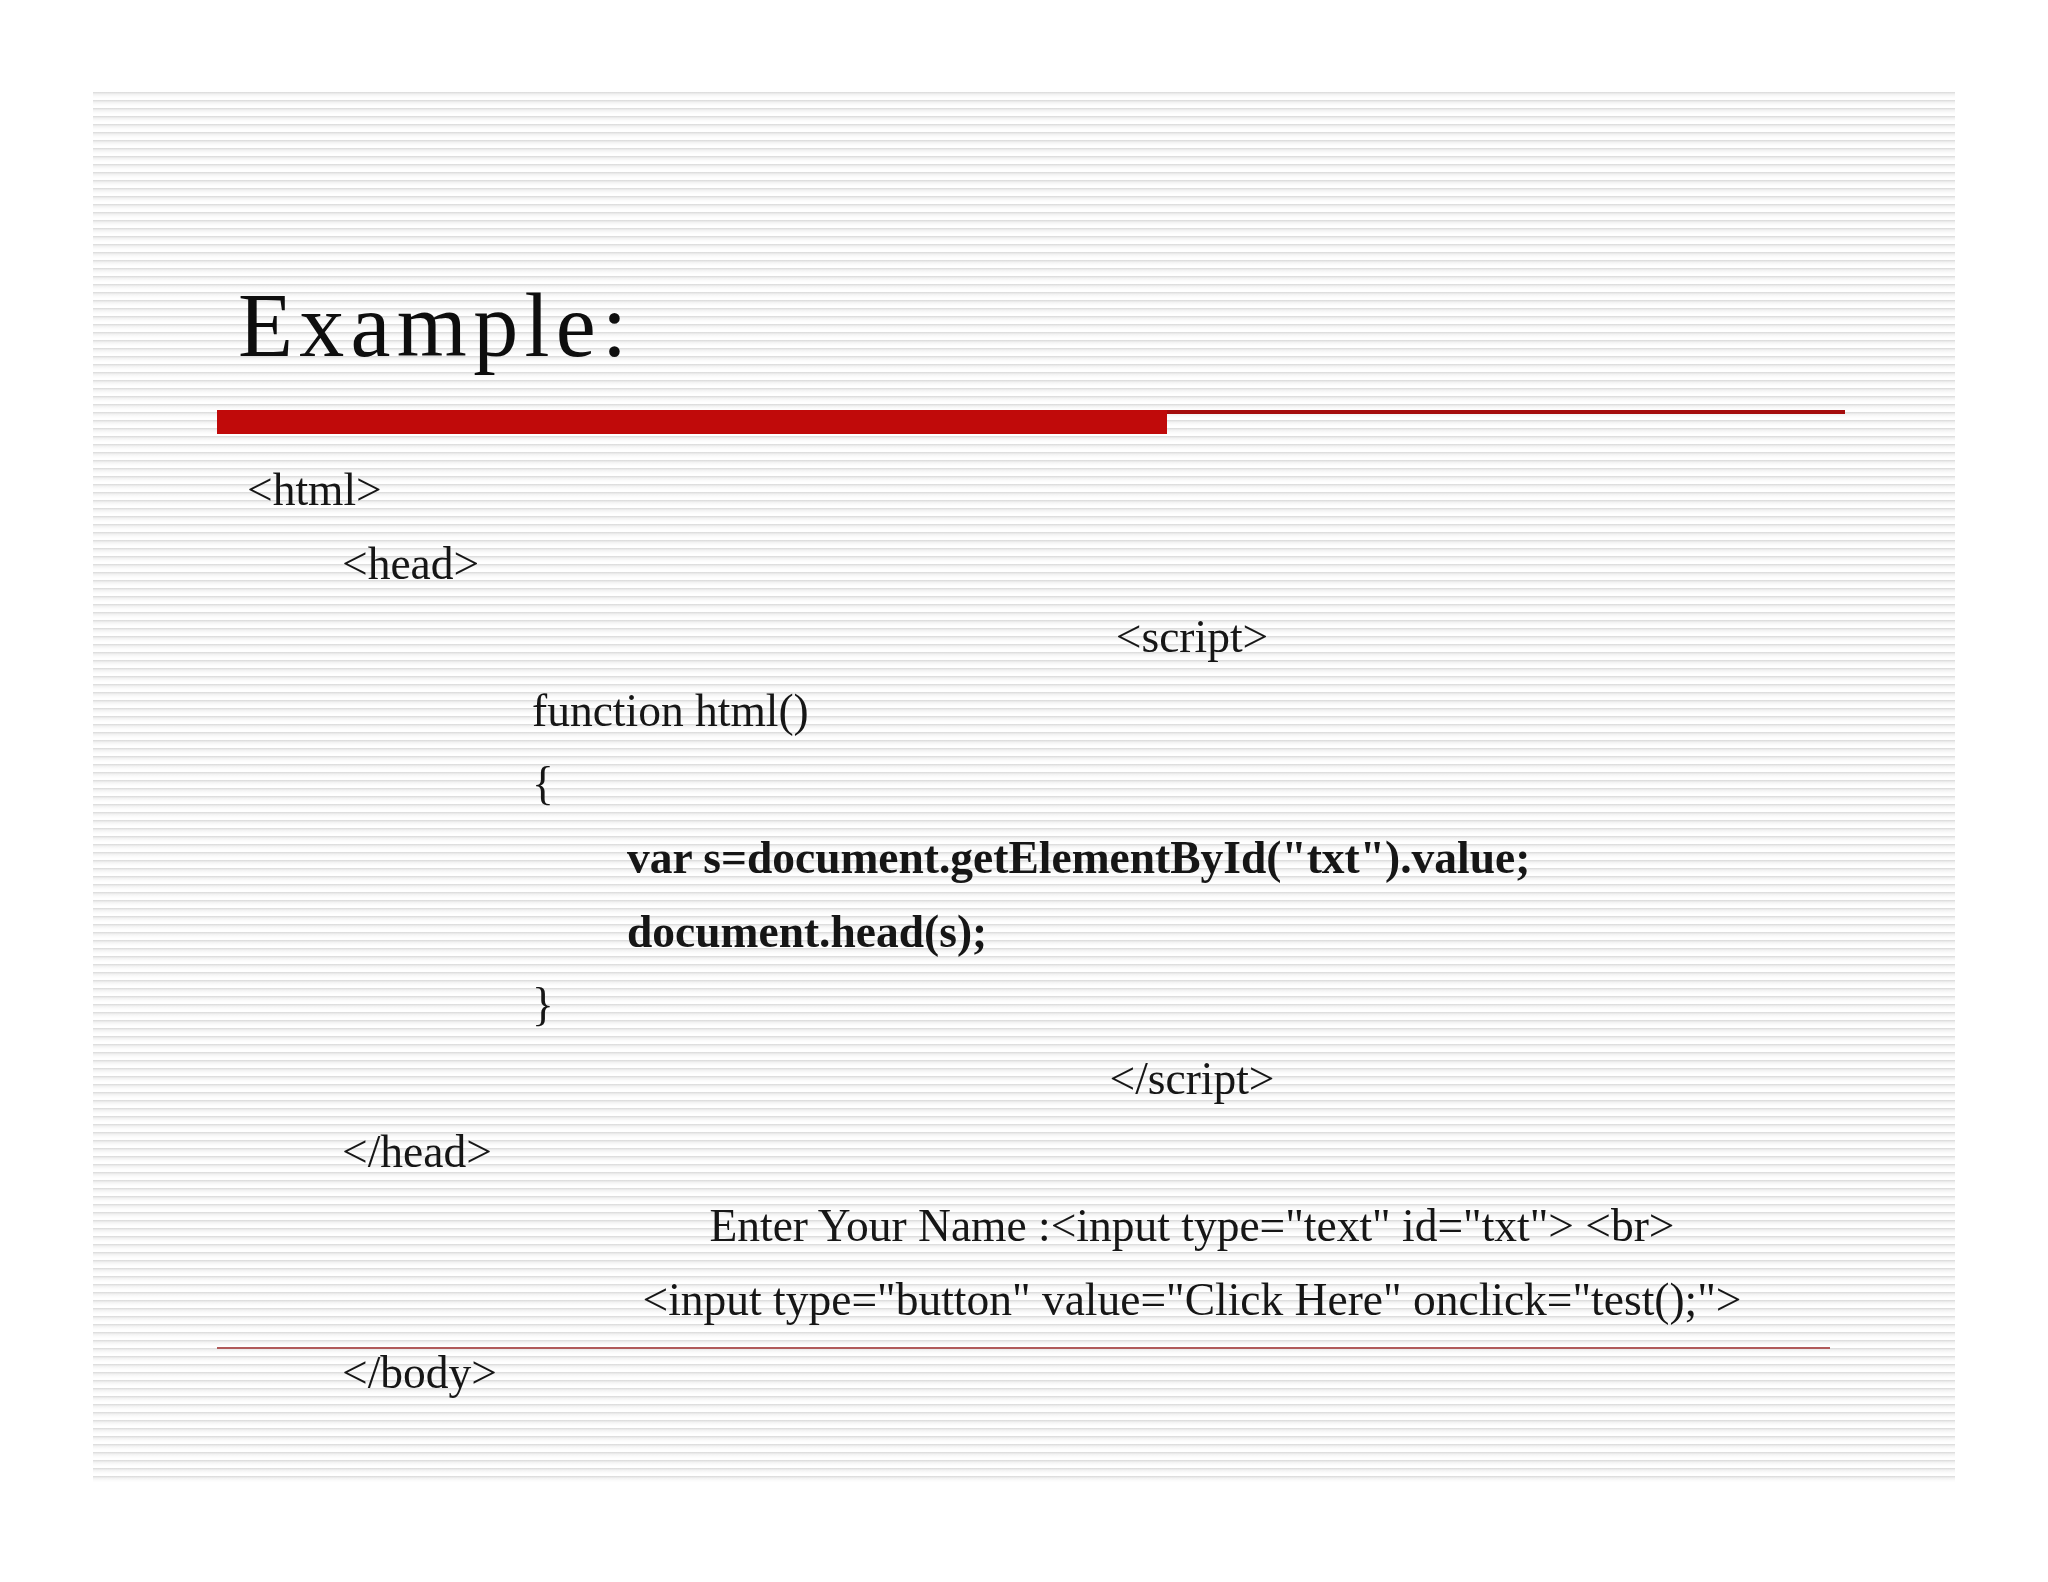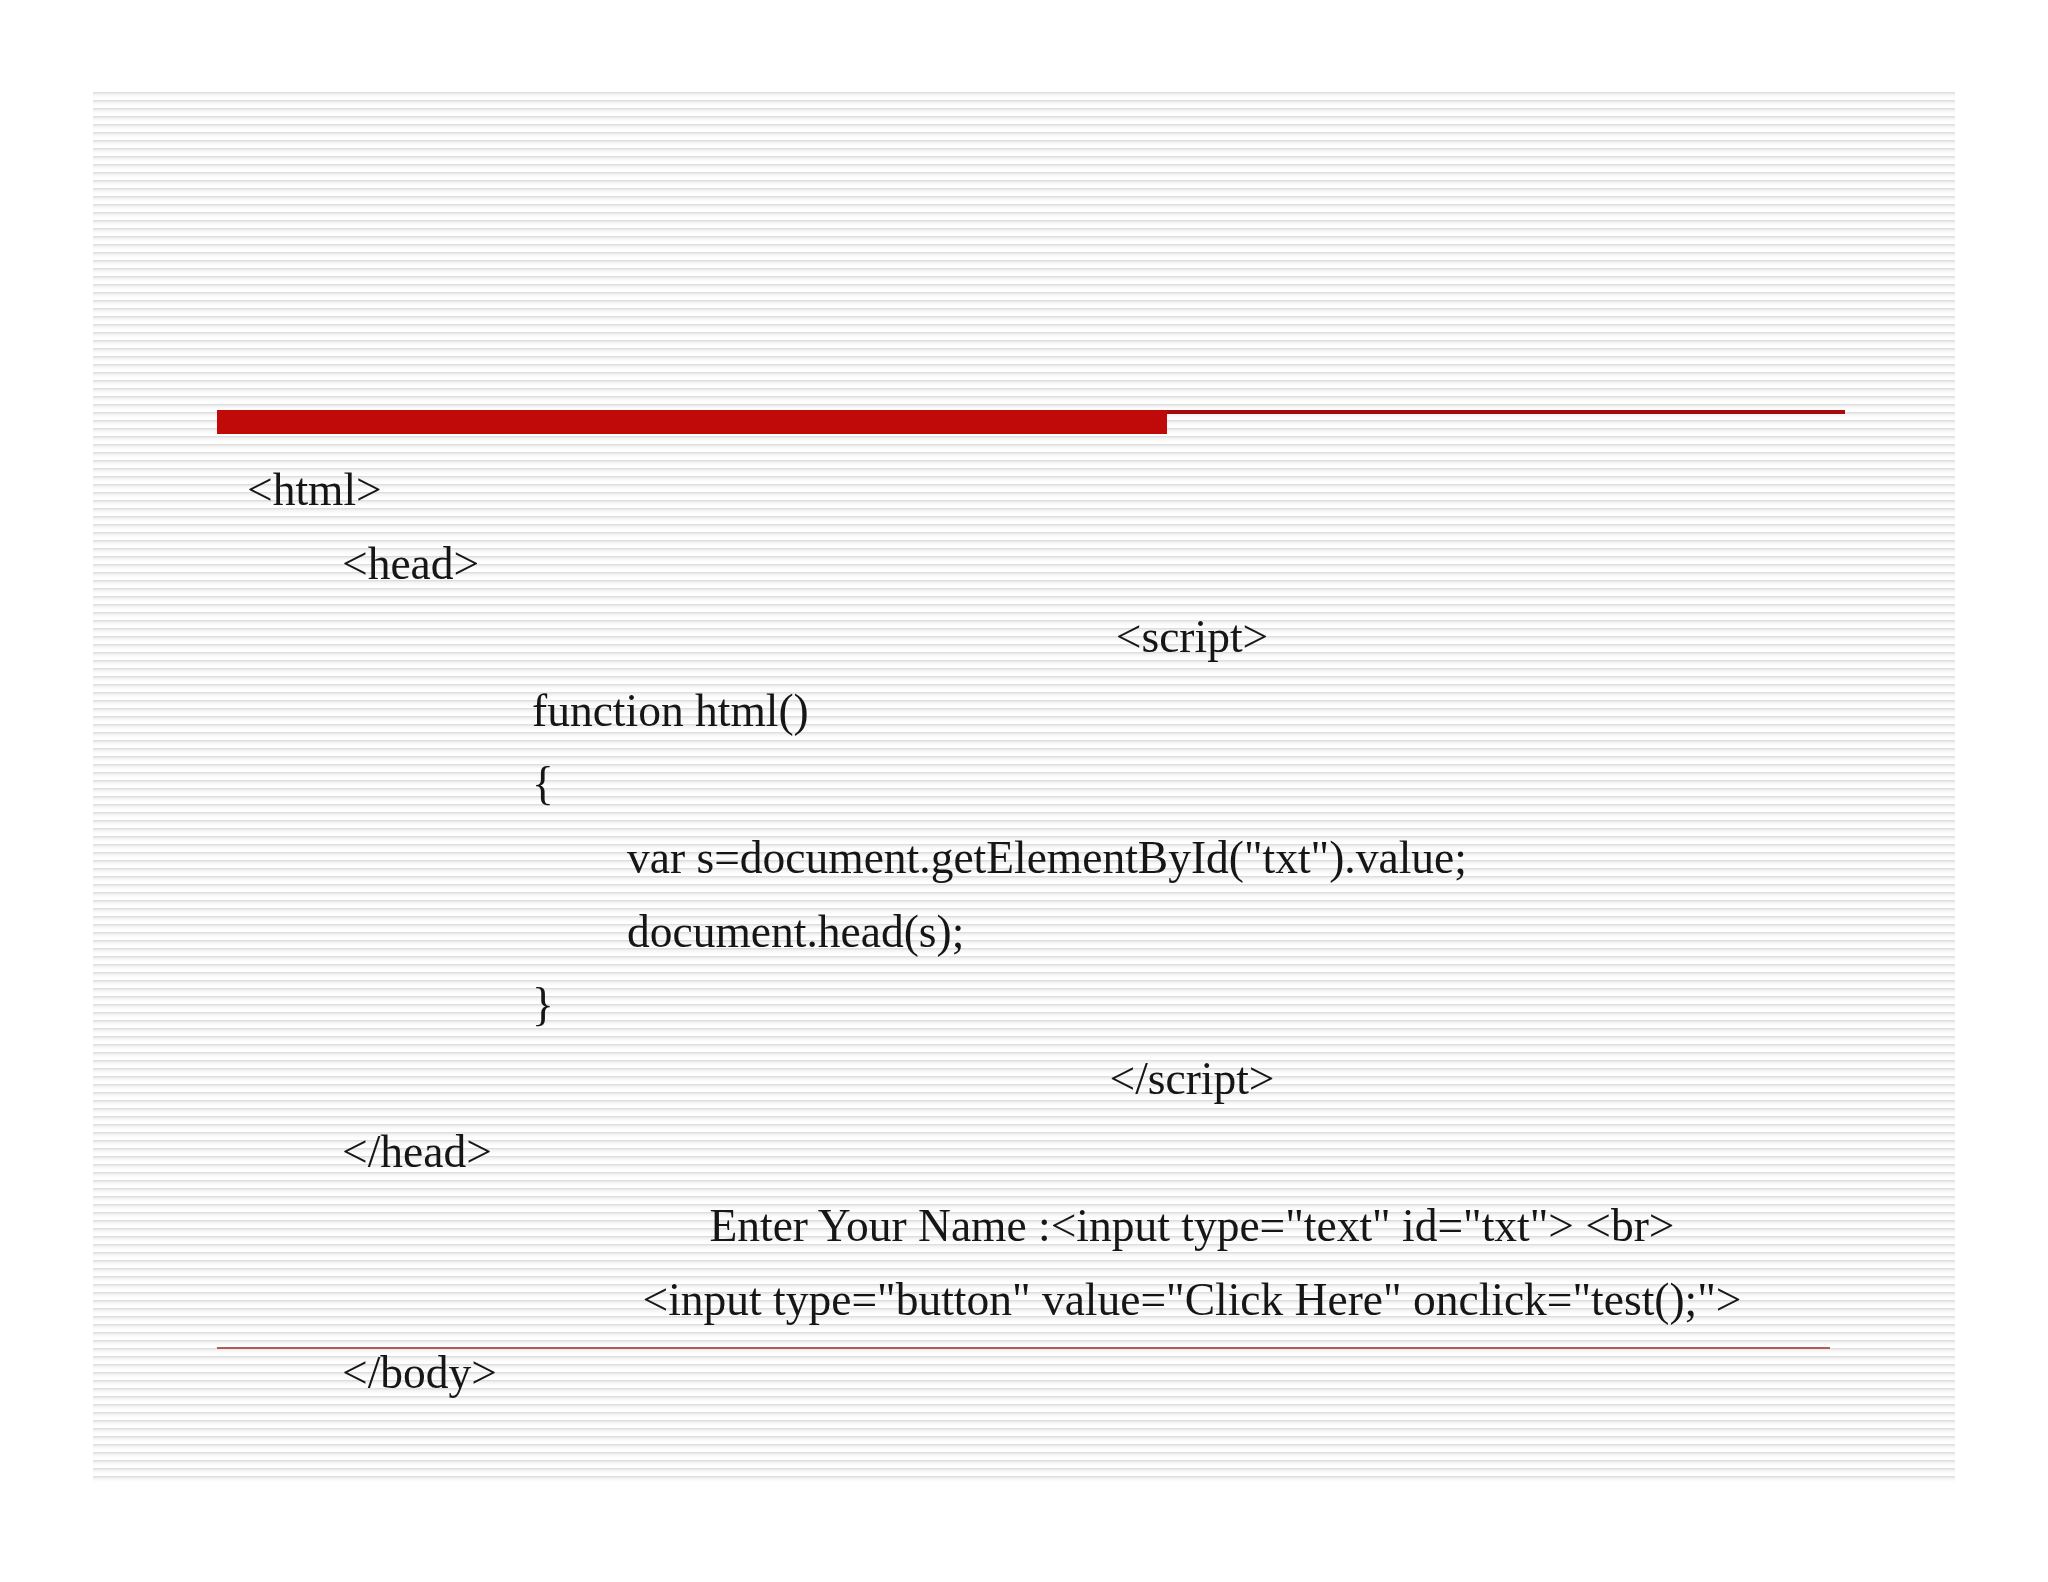--- a/index.html
+++ b/index.html
@@ -70,36 +70,37 @@
   }
   .code .line {
     line-height: 73.6px;
     height: 73.6px;
     white-space: pre;
   }
   .ind0 { padding-left: 0; }
   .ind1 { padding-left: 95px; }
   .ind2 { padding-left: 190px; text-align: center; }
   .ind3 { padding-left: 285px; }
-  .ind4 { padding-left: 380px; }
+  .ind4 { padding-left: 380px; font-weight: bold; }
   .divider {
     position: absolute;
     left: 217px;
     top: 1347px;
     width: 1613px;
     height: 2px;
     background: var(--color-divider, #b05a5a);
   }
 </style>
 </head>
 <body>
 
 <div class="slide">
   <div class="stripes"></div>
 
+  <h1 class="title">Example:</h1>
 
   <div class="bar-thick"></div>
   <div class="bar-thin"></div>
 
   <div class="code">
     <div class="line ind0">&lt;html&gt;</div>
     <div class="line ind1">&lt;head&gt;</div>
     <div class="line ind2">&lt;script&gt;</div>
     <div class="line ind3">function html()</div>
     <div class="line ind3">{</div>

